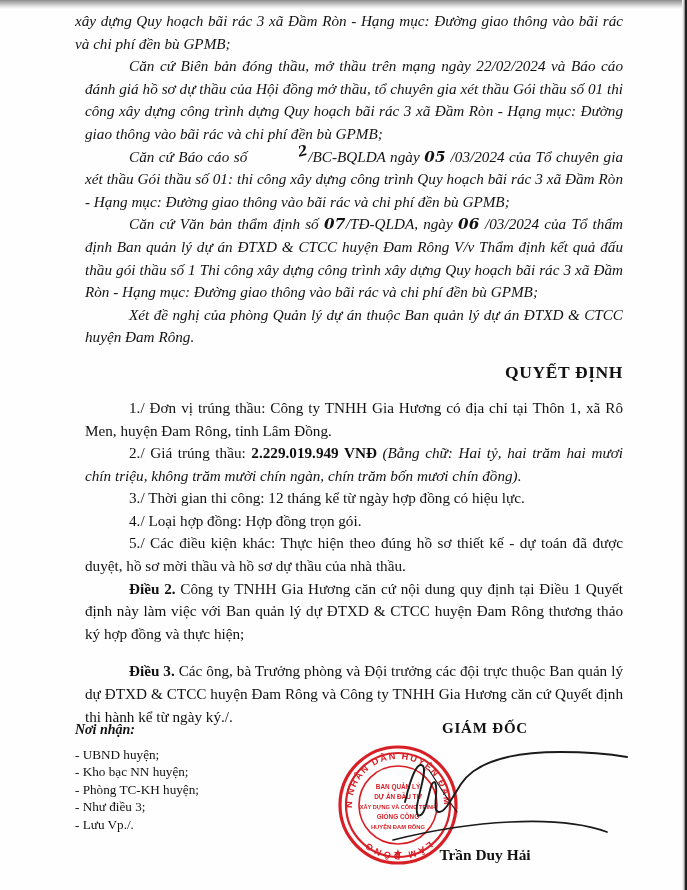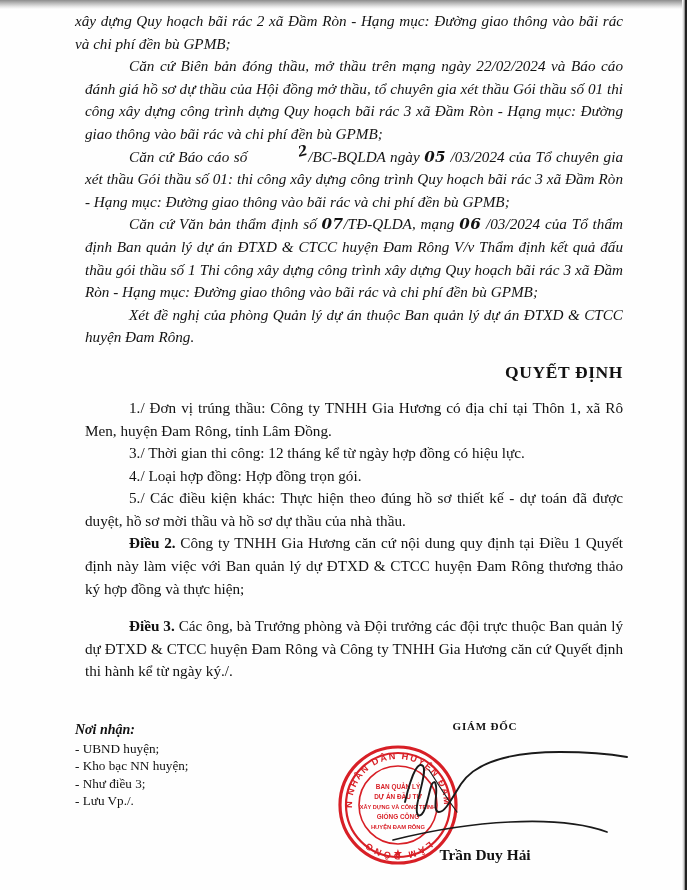--- a/index.html
+++ b/index.html
@@ -75,33 +75,33 @@
   
   .footer{
     position:absolute;
     left:75px;top:722px;
     width:560px;
     z-index:2;
   }
   .footer-row{display:flex;align-items:flex-start;}
   .recipients{width:255px;}
   .recip-title{
-    font-style:italic;font-weight:bold;font-size:14px;margin-bottom:2px;
+    font-style:italic;font-weight:bold;font-size:14px;margin-bottom:8px;
   }
   .recip-item{
     font-size:13.2px;line-height:17.4px;
   }
   .sign-block{
     width:300px;
     position:relative;
     text-align:center;
     margin-left:5px;
   }
   .sign-title{
-    font-weight:bold;font-size:11px;letter-spacing:0.8px;
+    font-weight:bold;font-size:15px;letter-spacing:0.8px;
     margin-top:-2px;
   }
   .sign-name{
     font-weight:bold;font-size:15.4px;
     position:absolute;left:0;right:0;top:124px;
   }
   .seal-wrap{
     position:absolute;left:2px;top:22px;width:122px;height:122px;
   }
   .sig-wrap{
@@ -113,46 +113,49 @@
 
 <div id="page">
 
   <div class="scan-top"></div>
   <div class="scan-right"></div>
   <div class="scan-right-line"></div>
 
   <div class="content">
 
     <p class="para it">
-      <span>xây dựng Quy hoạch bãi rác 2 xã Đầm Ròn - Hạng mục: Đường giao thông vào bãi rác và chi phí đền bù GPMB;</span>
+      <span>xây dựng Quy hoạch bãi rác 3 xã Đầm Ròn - Hạng mục: Đường giao thông vào bãi rác và chi phí đền bù GPMB;</span>
     </p>
 
     <p class="para it ind">
       <span>Căn cứ Biên bản đóng thầu, mở thầu trên mạng ngày </span><span>22/02/2024</span><span> và Báo cáo đánh giá hồ sơ dự thầu của Hội đồng mở thầu, tổ chuyên gia xét thầu Gói thầu số 01 thi công xây dựng công trình dựng Quy hoạch bãi rác 3 xã Đầm Ròn - Hạng mục: Đường giao thông vào bãi rác và chi phí đền bù GPMB;</span>
     </p>
 
     <p class="para it ind">
       <span>Căn cứ Báo cáo số </span><span class="hand-mark">2</span><span> /BC-BQLDA ngày </span><span class="hand">05</span><span> /03/2024 của Tổ chuyên gia xét thầu Gói thầu số 01: thi công xây dựng công trình Quy hoạch bãi rác 3 xã Đầm Ròn - Hạng mục: Đường giao thông vào bãi rác và chi phí đền bù GPMB;</span>
     </p>
 
     <p class="para it ind">
-      <span>Căn cứ Văn bản thẩm định số </span><span class="hand">07</span><span>/TĐ-QLDA, mạng </span><span class="hand">06</span><span> /03/2024  của Tổ thẩm định Ban quản lý dự án ĐTXD &amp; CTCC huyện Đam Rông V/v Thẩm định kết quả đấu thầu gói thầu số 1 Thi công xây dựng công trình xây dựng Quy hoạch bãi rác 3 xã Đầm Ròn - Hạng mục: Đường giao thông vào bãi rác và chi phí đền bù GPMB;</span>
+      <span>Căn cứ Văn bản thẩm định số </span><span class="hand">07</span><span>/TĐ-QLDA, ngày </span><span class="hand">06</span><span> /03/2024  của Tổ thẩm định Ban quản lý dự án ĐTXD &amp; CTCC huyện Đam Rông V/v Thẩm định kết quả đấu thầu gói thầu số 1 Thi công xây dựng công trình xây dựng Quy hoạch bãi rác 3 xã Đầm Ròn - Hạng mục: Đường giao thông vào bãi rác và chi phí đền bù GPMB;</span>
     </p>
 
     <p class="para it ind">
       <span>Xét đề nghị của phòng Quản lý dự án thuộc Ban quản lý dự án ĐTXD &amp; CTCC huyện Đam Rông.</span>
     </p>
 
     <div class="title">QUYẾT ĐỊNH</div>
 
 
     <p class="para up ind">
       <span>1./ Đơn vị trúng thầu: Công ty TNHH Gia Hương có địa chỉ tại Thôn 1, xã Rô Men, huyện Đam Rông, tỉnh Lâm Đồng.</span>
     </p>
 
+    <p class="para up ind">
+      <span>2./ Giá trúng thầu: </span><span class="b">2.229.019.949 VNĐ</span><span class="it"> (Bằng chữ: Hai tỷ, hai trăm hai mươi chín triệu, không trăm mười chín ngàn, chín trăm bốn mươi chín đồng).</span>
+    </p>
 
     <p class="para up ind">
       <span>3./ Thời gian thi công: 12 tháng kể từ ngày hợp đồng có hiệu lực.</span>
     </p>
 
     <p class="para up ind">
       <span>4./ Loại hợp đồng: Hợp đồng trọn gói.</span>
     </p>
 
     <p class="para up ind">
@@ -171,20 +174,21 @@
 
   </div>
 
   <div class="footer">
     <div class="footer-row">
 
       <div class="recipients">
         <div class="recip-title">Nơi nhận:</div>
         <div class="recip-item">- UBND huyện;</div>
         <div class="recip-item">- Kho bạc NN huyện;</div>
+        <div class="recip-item">- Phòng TC-KH huyện;</div>
         <div class="recip-item">- Như điều 3;</div>
         <div class="recip-item">- Lưu Vp./.</div>
       </div>
 
       <div class="sign-block">
         <div class="sign-title">GIÁM ĐỐC</div>
 
         <div class="seal-wrap">
           <svg width="122" height="122" viewBox="0 0 122 122">
             <defs>

